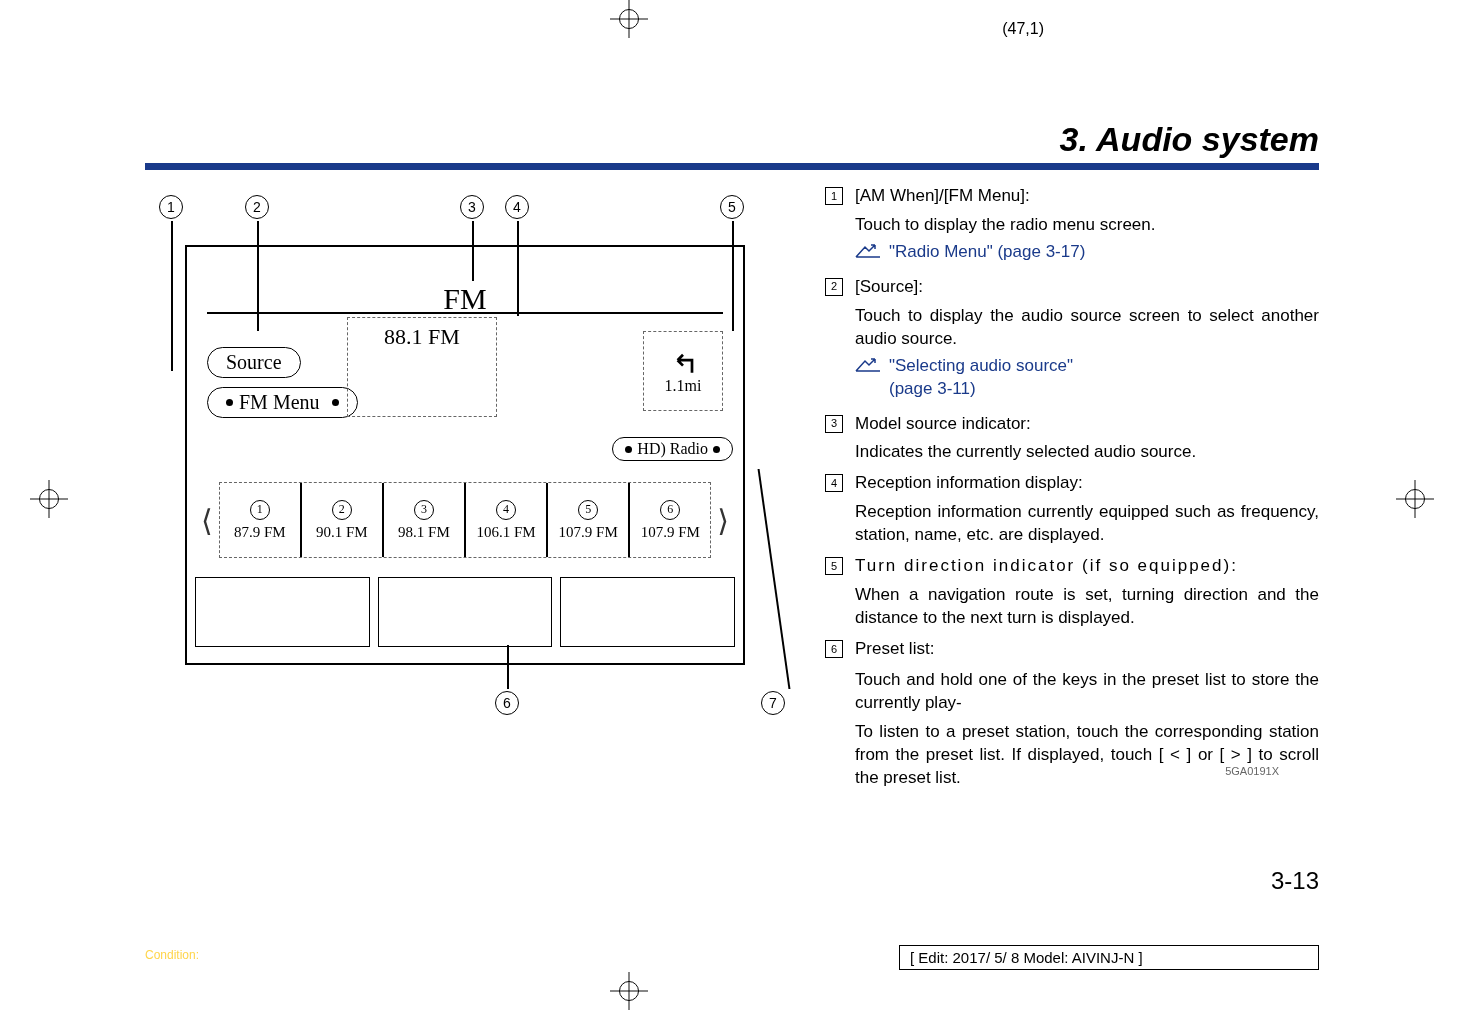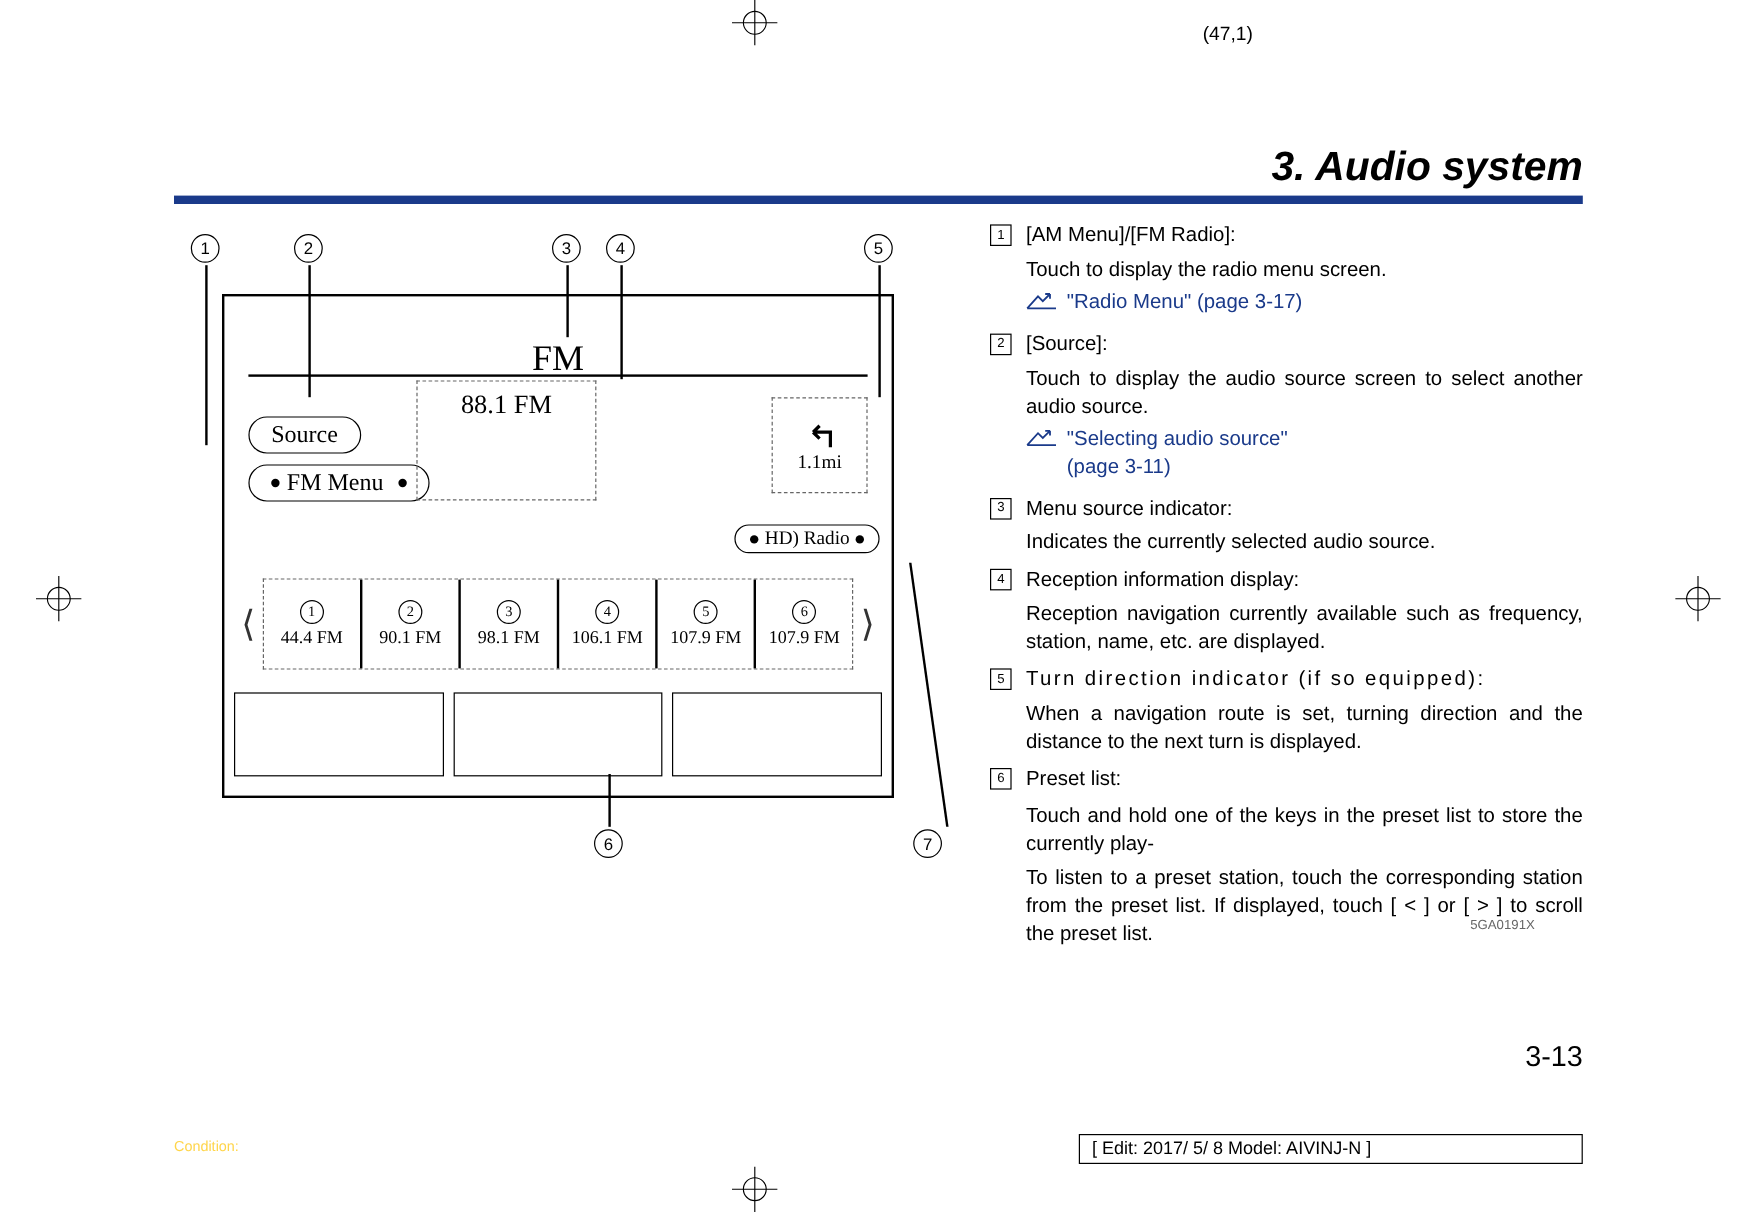--- a/index.html
+++ b/index.html
@@ -354,21 +354,21 @@
 
           <div class="hd-badge">
               <span>HD) Radio</span>
             </div>
 
           <div class="preset-section">
             <div class="chevron">⟨</div>
             <div class="preset-row">
               <div class="preset-cell">
                   <div class="pn">1</div>
-                  <div>44.4 FM</div>
+                  <div>87.9 FM</div>
                 </div>
               <div class="preset-cell">
                   <div class="pn">2</div>
                   <div>90.1 FM</div>
                 </div>
               <div class="preset-cell">
                   <div class="pn">3</div>
                   <div>98.1 FM</div>
                 </div>
               <div class="preset-cell">
@@ -404,21 +404,21 @@
           </div>
         <div class="line-down" style="left:608px; bottom:26px; height:220px; transform:skewX(8deg);"></div>
       </div>
       <div class="fig-id">5GA0191X</div>
     </div>
 
     <div class="right-col">
       <div class="item">
         <div class="num">1</div>
         <div>
-          <div>[AM Menu]/[FM Radio]:</div>
+          <div>[AM When]/[FM Menu]:</div>
           <div class="body-text" style="margin-top:6px;">Touch to display the radio menu screen.</div>
           <div class="ref">
             <svg class="ref-icon" width="26" height="16" viewBox="0 0 26 16">
                 <path d="M1 14 L10 4 L14 8 L20 2 M20 2 L16 2 M20 2 L20 6 M1 14 L25 14" fill="none" stroke="#1a3a8a" stroke-width="1.5"></path>
               </svg>
             <span>"Radio Menu" (page 3-17)</span>
           </div>
         </div>
       </div>
 
@@ -435,30 +435,30 @@
               <div>"Selecting audio source"</div>
               <div>(page 3-11)</div>
             </div>
           </div>
         </div>
       </div>
 
       <div class="item">
         <div class="num">3</div>
         <div>
-          <div>Menu source indicator:</div>
+          <div>Model source indicator:</div>
           <div class="body-text" style="margin-top:6px;">Indicates the currently selected audio source.</div>
         </div>
       </div>
 
       <div class="item">
         <div class="num">4</div>
         <div>
           <div>Reception information display:</div>
-          <div class="body-text" style="margin-top:6px;">Reception navigation currently available such as frequency, station, name, etc. are displayed.</div>
+          <div class="body-text" style="margin-top:6px;">Reception information currently equipped such as frequency, station, name, etc. are displayed.</div>
         </div>
       </div>
 
       <div class="item">
         <div class="num">5</div>
         <div>
           <div class="body-text" style="letter-spacing:2px;">Turn direction indicator (if so equipped):</div>
           <div class="body-text" style="margin-top:6px;">When a navigation route is set, turning direction and the distance to the next turn is displayed.</div>
         </div>
       </div>

